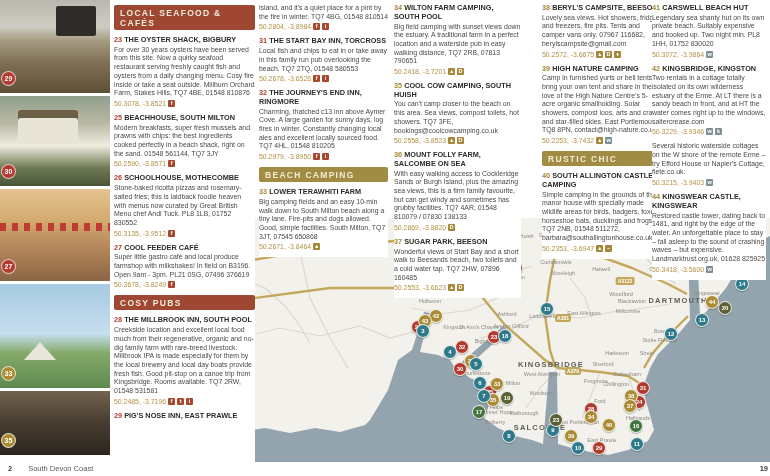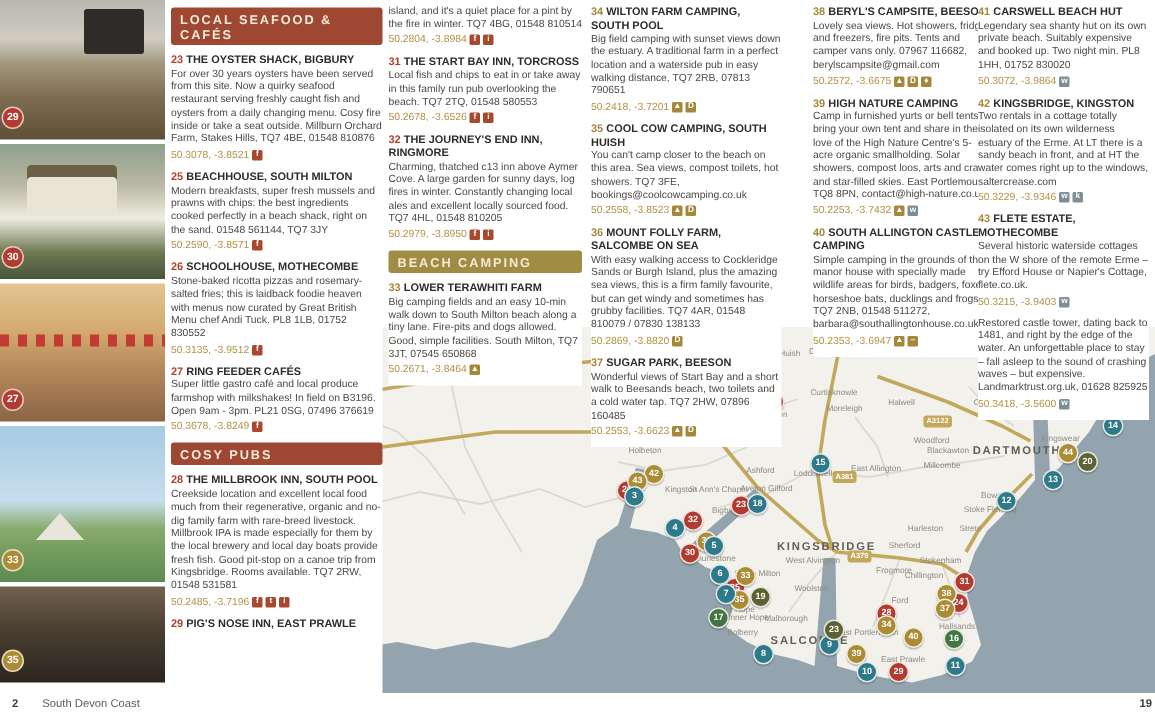--- a/index.html
+++ b/index.html
@@ -95,21 +95,21 @@
       </div>
       <div class="entry">
         <div class="etitle"><span class="enum red">26 </span><span>SCHOOLHOUSE, MOTHECOMBE</span></div>
         <div class="ebody">Stone-baked ricotta pizzas and rosemary-salted fries; this is laidback foodie heaven with menus now curated by Great British Menu chef Andi Tuck. PL8 1LB, 01752 830552</div>
         <div class="ecoords">
           <span>50.3135, -3.9512</span>
           <span class="eicon" style="background: rgb(168, 72, 47);">f</span>
         </div>
       </div>
       <div class="entry">
-        <div class="etitle"><span class="enum red">27 </span><span>RING FEEDER CAFÉS</span></div>
+        <div class="etitle"><span class="enum red">27 </span><span>COOL FEEDER CAFÉ</span></div>
         <div class="ebody">Super little gastro café and local produce farmshop with milkshakes! In field on B3196. Open 9am - 3pm. PL21 0SG, 07496 376619</div>
         <div class="ecoords">
           <span>50.3678, -3.8249</span>
           <span class="eicon" style="background: rgb(168, 72, 47);">f</span>
         </div>
       </div>
       <div class="shead red">COSY PUBS</div>
       <div class="entry">
         <div class="etitle"><span class="enum red">28 </span><span>THE MILLBROOK INN, SOUTH POOL</span></div>
         <div class="ebody">Creekside location and excellent local food much from their regenerative, organic and no-dig family farm with rare-breed livestock. Millbrook IPA is made especially for them by the local brewery and local day boats provide fresh fish. Good pit-stop on a canoe trip from Kingsbridge. Rooms available. TQ7 2RW, 01548 531581</div>
@@ -211,20 +211,21 @@
       </div>
       <div class="entry">
         <div class="etitle"><span class="enum gold">39 </span><span>HIGH NATURE CAMPING</span></div>
         <div class="ebody">Camp in furnished yurts or bell tents or bring your own tent and share in the love of the High Nature Centre's 5-acre organic smallholding. Solar showers, compost loos, arts and crafts and star-filled skies. East Portlemouth, TQ8 8PN, contact@high-nature.co.uk</div>
         <div class="ecoords">
           <span>50.2253, -3.7432</span>
           <span class="eicon" style="background: rgb(165, 135, 58);">▲</span>
           <span class="eicon" style="background: rgb(126, 142, 150);">w</span>
         </div>
       </div>
+      <div class="shead gold">RUSTIC CHIC</div>
       <div class="entry">
         <div class="etitle"><span class="enum gold">40 </span><span>SOUTH ALLINGTON CASTLE CAMPING</span></div>
         <div class="ebody">Simple camping in the grounds of the manor house with specially made wildlife areas for birds, badgers, foxes, horseshoe bats, ducklings and frogs. TQ7 2NB, 01548 511272, barbara@southallingtonhouse.co.uk</div>
         <div class="ecoords">
           <span>50.2353, -3.6947</span>
           <span class="eicon" style="background: rgb(165, 135, 58);">▲</span>
           <span class="eicon" style="background: rgb(165, 135, 58);">–</span>
         </div>
       </div>
     </div>
@@ -240,28 +241,28 @@
       <div class="entry">
         <div class="etitle"><span class="enum gold">42 </span><span>KINGSBRIDGE, KINGSTON</span></div>
         <div class="ebody">Two rentals in a cottage totally isolated on its own wilderness estuary of the Erme. At LT there is a sandy beach in front, and at HT the water comes right up to the windows, saltercrease.com</div>
         <div class="ecoords">
           <span>50.3229, -3.9346</span>
           <span class="eicon" style="background: rgb(126, 142, 150);">w</span>
           <span class="eicon" style="background: rgb(126, 142, 150);">k</span>
         </div>
       </div>
       <div class="entry">
-        <div class="etitle"><span class="enum gold">43 </span><span>FLETE ESTATE, MOTHECOMBE</span></div>
         <div class="ebody">Several historic waterside cottages on the W shore of the remote Erme – try Efford House or Napier's Cottage, flete.co.uk.</div>
         <div class="ecoords">
           <span>50.3215, -3.9403</span>
           <span class="eicon" style="background: rgb(126, 142, 150);">w</span>
         </div>
       </div>
       <div class="entry">
+        <div class="etitle"><span class="enum gold">44 </span><span>KINGSWEAR CASTLE, KINGSWEAR</span></div>
         <div class="ebody">Restored castle tower, dating back to 1481, and right by the edge of the water. An unforgettable place to stay – fall asleep to the sound of crashing waves – but expensive. Landmarktrust.org.uk, 01628 825925</div>
         <div class="ecoords">
           <span>50.3418, -3.5600</span>
           <span class="eicon" style="background: rgb(126, 142, 150);">w</span>
         </div>
       </div>
     </div>
 
   <div class="map" id="map">
     <svg width="530" height="244" viewBox="0 0 530 244">

